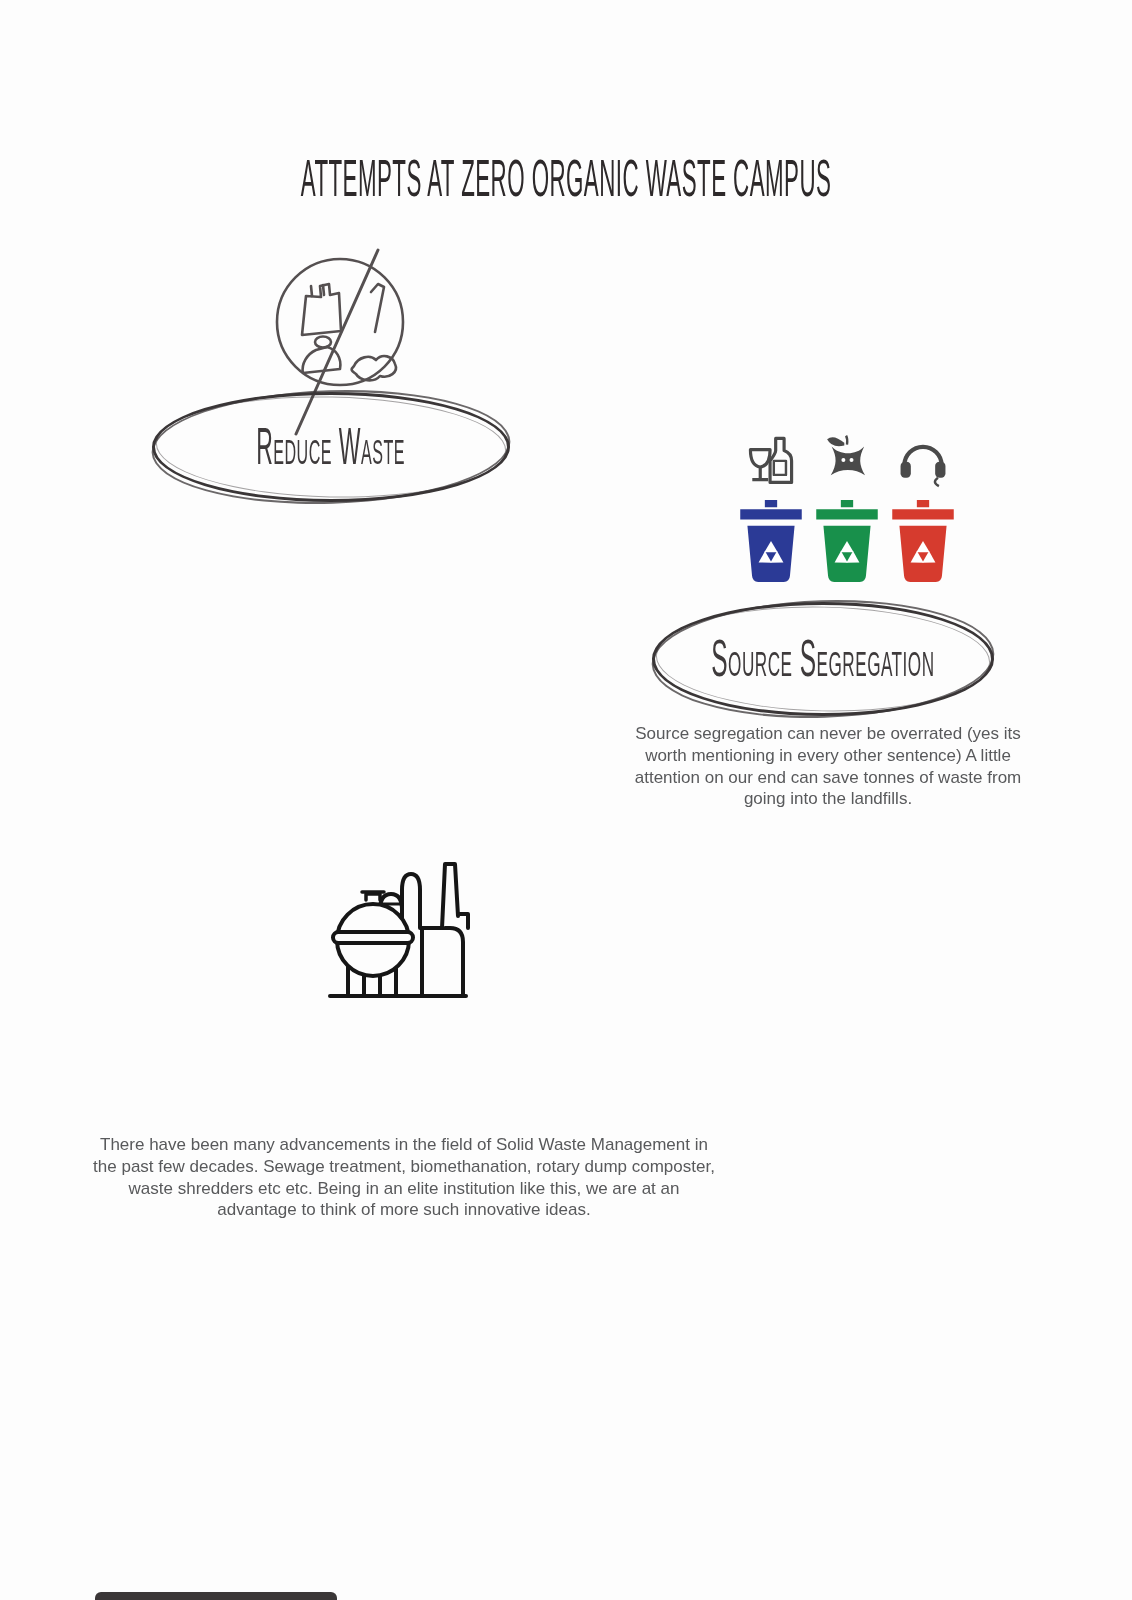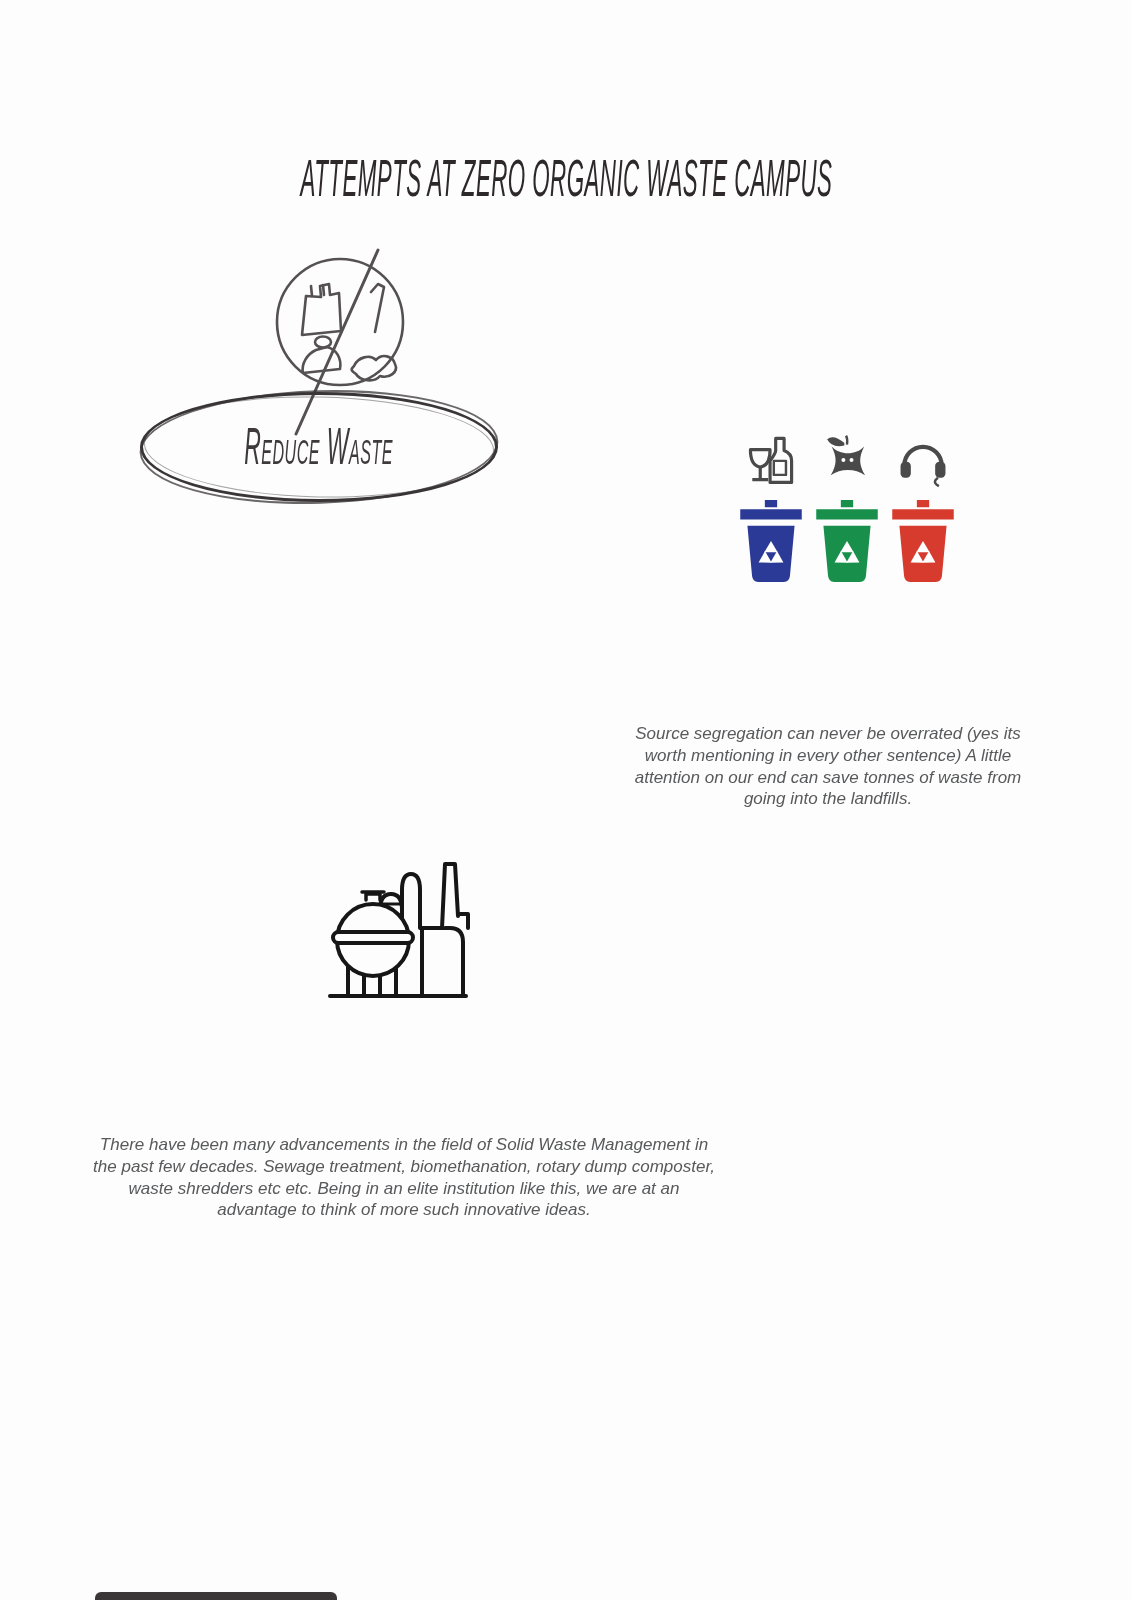--- a/index.html
+++ b/index.html
@@ -1,20 +1,20 @@
 <!DOCTYPE html>
 <html><head>
 <meta charset="utf-8">
 <style>
   * { margin:0; padding:0; box-sizing:border-box; }
   html,body { background:#ffffff; }
   body { font-family:"Liberation Sans", sans-serif; }
   .page {
     position:relative; width:1132px; height:1600px; margin:0 auto;
-    background:#fdfdfd; overflow:hidden;font-style:italic;
+    background:#fdfdfd; overflow:hidden;
   }
 
   
   .title-wrap {
     position:absolute; left:0; top:148px; width:100%;
     display:flex; justify-content:center;
   }
   .title-text {
     display:inline-block; white-space:nowrap;
     font-size:52px; font-weight:400; color:#2d292a;
@@ -40,21 +40,21 @@
   }
   .oval-label {
     display:inline-block; white-space:nowrap;
     font-variant:small-caps; font-weight:400; color:#3e3a3b;
     font-size:50px; letter-spacing:1px; transform-origin:center;
   }
   .lbl-reduce    { transform:scale(0.46,1.02); }
   .lbl-source    { transform:scale(0.49,1.02); }
   .lbl-sci       { transform:scale(0.47,1.02); }
 
-  #oval-reduce  { left:140px; top:392px; width:358px; height:110px;justify-content:center; }
+  #oval-reduce  { left:152px; top:392px; width:358px; height:110px;justify-content:center; }
   #oval-source  { left:652px; top:602px; width:342px; height:114px; }
   #oval-sci     { left:82px;  top:1002px; width:652px; height:124px; }
 
   
   .copy { position:absolute; text-align:center; color:#58595b; }
   .copy p { font-size:17px; line-height:1.28; }
   #copy-reduce  { left:112px; top:520px; width:432px; }
   #copy-reduce p + p { margin-top:17px; }
   #copy-source  { left:616px; top:723px; width:424px; }
   #copy-source p + p { margin-top:11px; }
@@ -164,20 +164,23 @@
         <path d="M26 0h12v7H26Z M2 9h60v10H2Z M9 25h46l-4.5 49q-.5 6-6 6h-25q-5.5 0-6-6Z" fill="#d63b2e"></path>
         <g fill="#ffffff">
           <path d="M32 40 L38.5 51 H25.5 Z"></path>
           <path d="M32 40 L38.5 51 H25.5 Z" transform="rotate(120 32 54)"></path>
           <path d="M32 40 L38.5 51 H25.5 Z" transform="rotate(240 32 54)"></path>
         </g>
       </svg>
     </div>
   </div>
 
+  <div class="oval" id="oval-source">
+    <span class="oval-label lbl-source">Source Segregation</span>
+  </div>
 
   <div class="copy" id="copy-source">
     <p>Source segregation can never be overrated (yes its worth mentioning in every other sentence) A little attention on our end can save tonnes of waste from going into the landfills.</p>
   </div>
 
   <div class="icon-abs" id="icon-factory">
     <svg width="152" height="170" viewBox="0 0 152 170" fill="none" stroke="#161616" stroke-width="4" stroke-linecap="round" stroke-linejoin="round">
 
       <path d="M100 160 V92 H128 Q141 92 141 106 V160" fill="#fdfdfd"></path>
 

